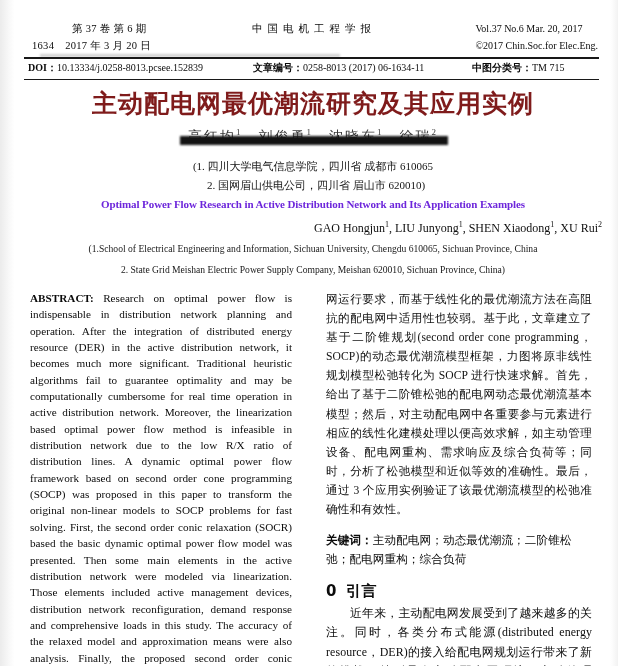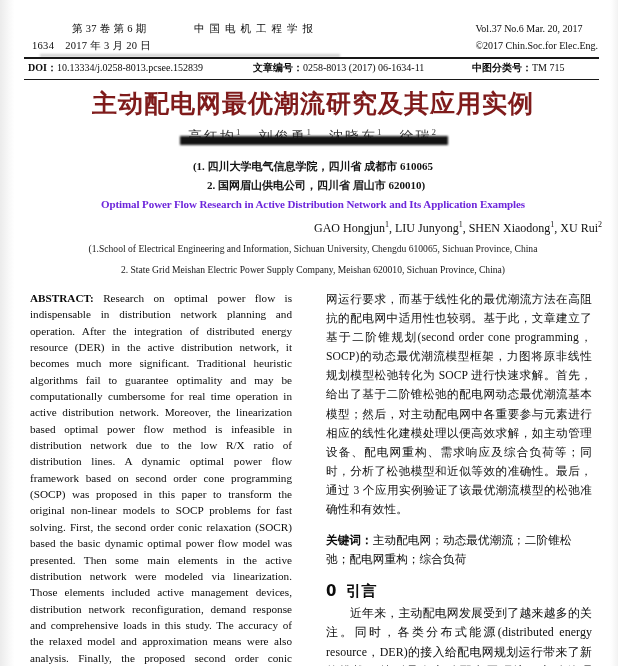--- a/index.html
+++ b/index.html
@@ -55,20 +55,21 @@
     line-height: 17px;
     white-space: nowrap;
   }
   .jh-left .vol-line { padding-left: 48px; letter-spacing: 0.3px; }
   .jh-left .date-line { padding-left: 8px; letter-spacing: 0.3px; }
   .jh-left .page-num { margin-right: 11px; }
   .jh-center {
     position: absolute;
     left: 170px; top: 0;
     width: 240px;
+    text-align: center;
     font-size: 10.5px;
     line-height: 17px;
   }
   .jh-center .cn-name { letter-spacing: 5px; }
   .jh-center .en-name { letter-spacing: 0px; font-size: 10px; }
   .jh-right {
     position: absolute;
     right: 4px; top: 0;
     text-align: left;
     font-size: 10px;
@@ -149,21 +150,20 @@
 
   .cn-affils {
     position: absolute;
     left: 24px;
     top: 157px;
     width: 578px;
     text-align: center;
     font-size: 11px;
     line-height: 19px;
     color: #161616;
-    font-weight: bold;
   }
   .cn-affils .a2 { padding-left: 6px; }
 
   .en-title {
     position: absolute;
     left: 24px;
     top: 198px;
     width: 578px;
     text-align: center;
     font-size: 11px;

